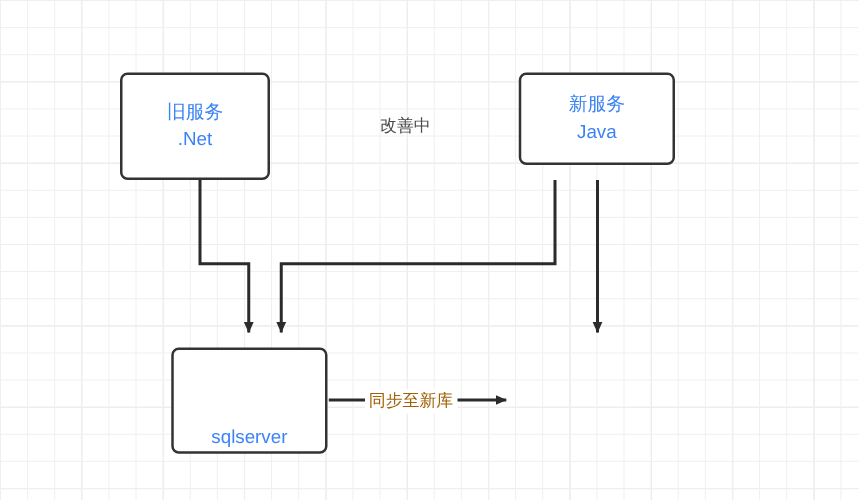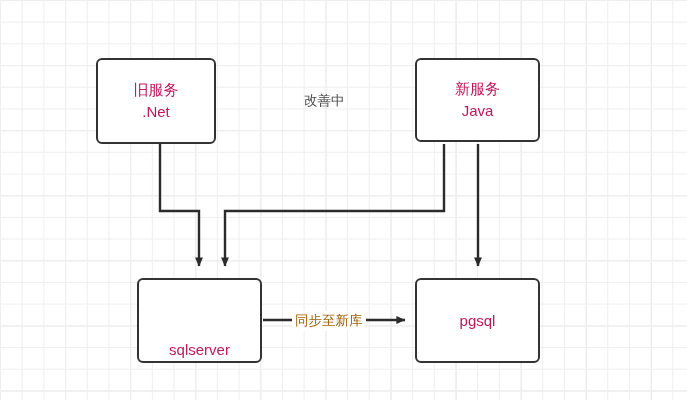--- a/index.html
+++ b/index.html
@@ -39,21 +39,21 @@
   .node {
     position: absolute;
     box-sizing: border-box;
     background: #ffffff;
     border: 2px solid #333333;
     border-radius: 6px;
     display: flex;
     flex-direction: column;
     align-items: center;
     justify-content: center;
-    color: #be185d;
+    color: #3b82f6;
     font-size: 15px;
     line-height: 1.45;
     text-align: center;
     z-index: 3;
   }
   .node-line {
     display: block;
     white-space: nowrap;
   }
   .edge-label {
@@ -112,31 +112,28 @@
     <g>
       <path d="M263,320 L405,320" fill="none" stroke="#2b2b2b" stroke-width="2.4" marker-end="url(#arrowhead)"></path>
     </g>
   </svg>
 
   <div class="node" style="left:96px; top:58px; width:120px; height:86px;">
     <span class="node-line">旧服务</span>
     <span class="node-line">.Net</span>
   </div>
 
-  <div class="node" style="left:415px; top:58px; width:125px; height:84px;">
+  <div class="node" style="left:415px; top:58px; width:125px; height:74px;">
     <span class="node-line">新服务</span>
     <span class="node-line">Java</span>
   </div>
 
   <div class="node" style="left:137px; top:278px; width:125px; height:85px;justify-content:flex-end;">
     <span class="node-line">sqlserver</span>
   </div>
 
-  <div class="node" style="left:415px; top:278px; width:125px; height:85px;">
-    <span class="node-line">pgsql</span>
-  </div>
 
   <div class="edge-label on-line" style="left:292px; top:311px;">同步至新库</div>
 
   <div class="free-label" style="left:304px; top:92px;">改善中</div>
 
 
 </div>
 
 </body></html>

